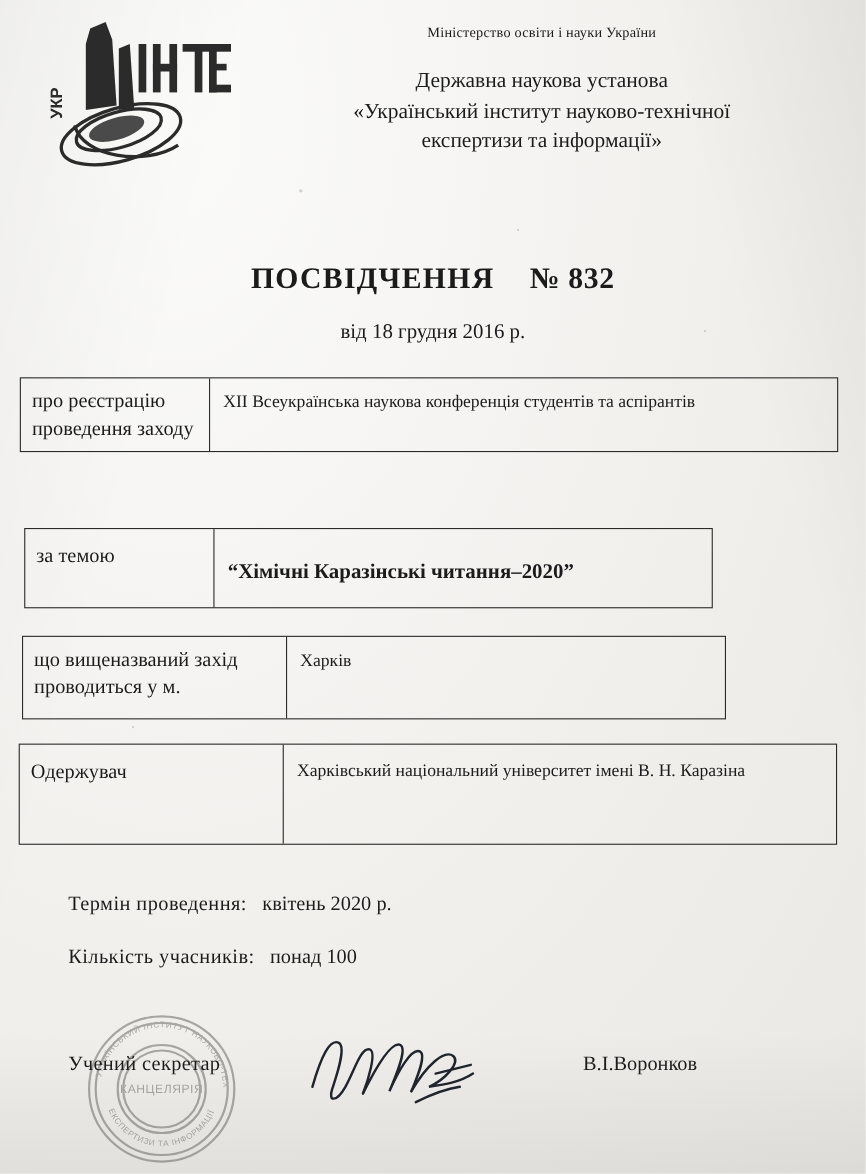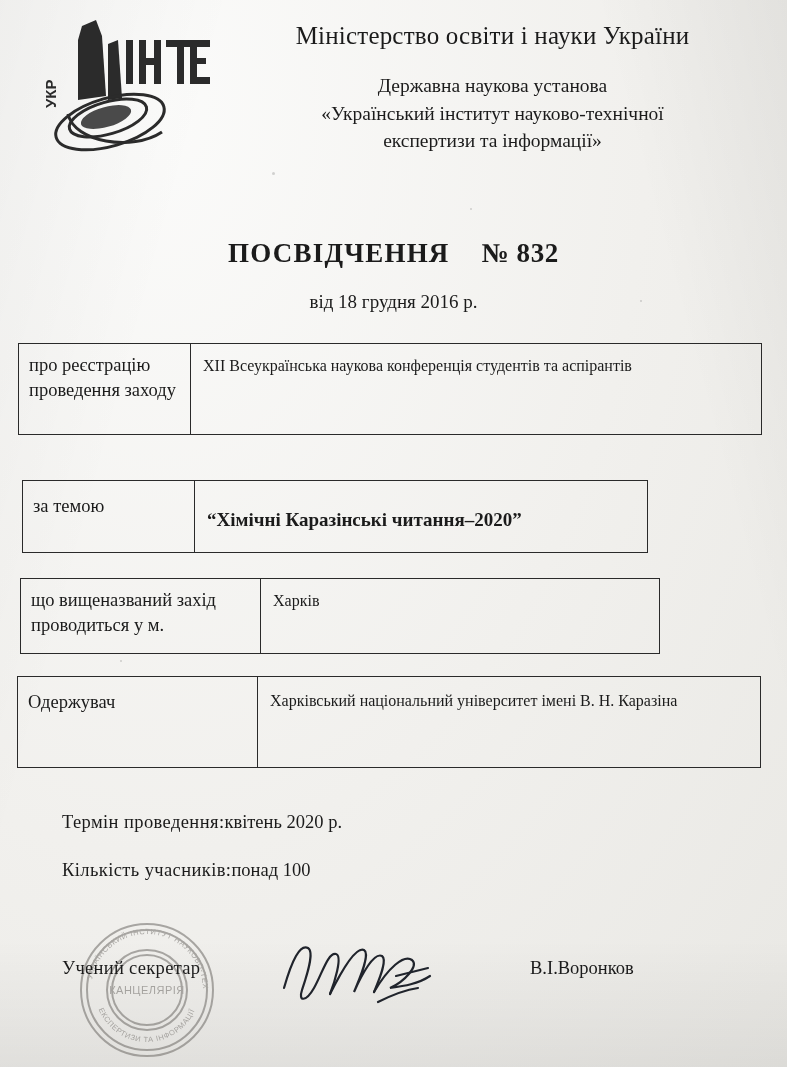--- a/index.html
+++ b/index.html
@@ -49,21 +49,21 @@
 
   
   .header {
     position: absolute;
     left: 215px;
     top: 22px;
     width: 555px;
     text-align: center;
   }
   .header .ministry {
-    font-size: 25px;
+    font-size: 13px;
     letter-spacing: 0.2px;
     margin-bottom: 22px;
   }
   .header .org {
     font-size: 19.5px;
     line-height: 1.42;
   }
 
   
   .title-block {
@@ -104,40 +104,40 @@
     flex: 0 0 auto;
   }
   .row .value {
     box-sizing: border-box;
     padding: 11px 10px 0 12px;
     font-size: 16px;
     line-height: 1.33;
     flex: 1 1 auto;
   }
 
-  #row-event   { left: 18px; top: 343px; width: 744px; height: 92px; }
+  #row-event   { left: 18px; top: 343px; width: 744px; height: 68px; }
   #row-event .label { width: 172px; }
   #row-theme   { left: 22px; top: 480px; width: 626px; height: 73px; }
   #row-theme .label { width: 172px; padding-top: 13px; }
   #row-theme .value { font-weight: bold; font-size: 19px; padding-top: 26px; }
   #row-city    { left: 20px; top: 578px; width: 640px; height: 76px; }
   #row-city .label { width: 240px; }
   #row-recip   { left: 17px; top: 676px; width: 744px; height: 92px; }
   #row-recip .label { width: 240px; padding-top: 13px; }
   #row-recip .value { padding-top: 13px; }
 
   
   .info-line {
     position: absolute;
     font-size: 18.5px;
   }
   #line-term { left: 62px; top: 812px; }
   #line-part { left: 62px; top: 860px; }
   .info-line .lbl { letter-spacing: 0.4px; }
-  .info-line .val { }
+  .info-line .val { margin-left: 14px; }
 
   .signature-row {
     position: absolute;
     left: 62px;
     top: 958px;
     width: 660px;
     font-size: 18.5px;
   }
   .sig-title { position: absolute; left: 0; top: 0; letter-spacing: 0.3px; }
   .sig-name  { position: absolute; left: 468px; top: 0; }

